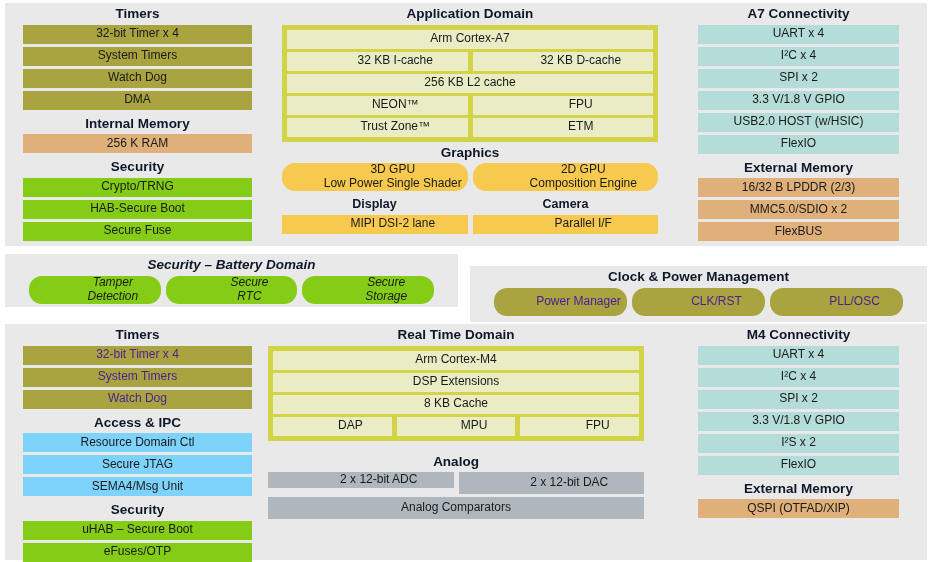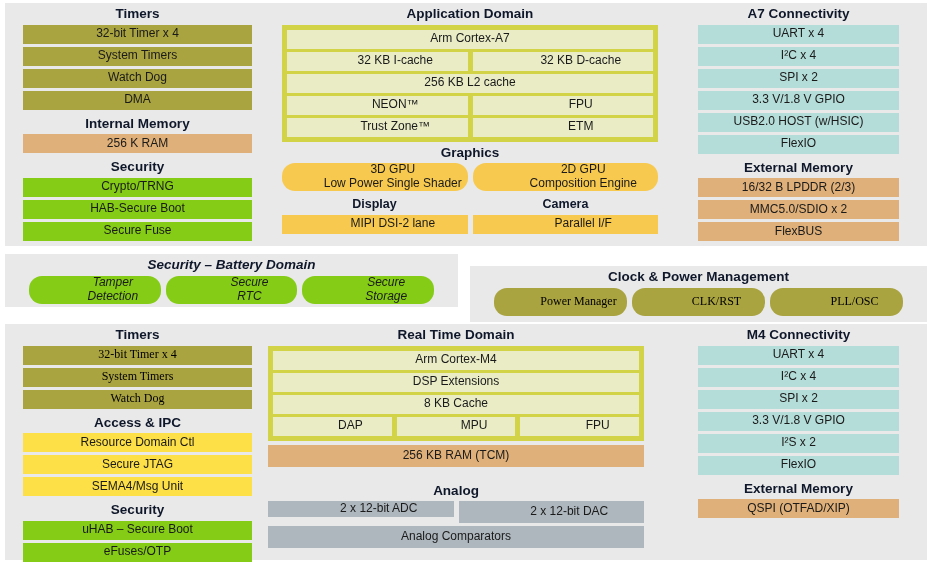--- a/index.html
+++ b/index.html
@@ -46,25 +46,25 @@
     align-items: center;
     justify-content: center;
     margin-bottom: 3px;
     height: 19px;
     padding: 0 2px;
   }
   .box.two-line { height: 28px; white-space: pre-line; border-radius: 13px; }
 
   
   .olive   { background: #a9a340; }
-  .olive-w { background: #a9a340; color: #000000; font-family: Liberation Serif, serif; }
+  .olive-w { background: #a9a340; color: #4c1d95; }
   .tan     { background: #dfb079; }
   .blue    { background: #84cc16; }
   .teal    { background: #b4dcd8; }
-  .brown   { background: #fde047; }
+  .brown   { background: #7dd3fc; }
   .amber   { background: #f7c94e; }
   .gray    { background: #aeb7bd; }
   .pale    { background: #e9ecc5; }
 
   .cpu-frame {
     background: #d3d347;
     padding: 5px;
     box-sizing: border-box;
   }
   .cpu-frame .box { margin-bottom: 3px; }
@@ -214,21 +214,20 @@
         <div class="box pale">Arm Cortex-M4</div>
         <div class="box pale">DSP Extensions</div>
         <div class="box pale">8 KB Cache</div>
         <div class="row">
           <div class="box pale">DAP</div>
           <div class="box pale">MPU</div>
           <div class="box pale">FPU</div>
         </div>
       </div>
 
-      <div class="box tan" style="margin-top:4px; height:22px;">256 KB RAM (TCM)</div>
 
       <div class="hdr" style="padding-top:14px;">Analog</div>
       <div class="row">
         <div class="box gray" style="height:16px;">2 x 12-bit ADC</div>
         <div class="box gray" style="height:22px;">2 x 12-bit DAC</div>
       </div>
       <div class="box gray" style="height:22px;">Analog Comparators</div>
     </div>
   </div>
 

